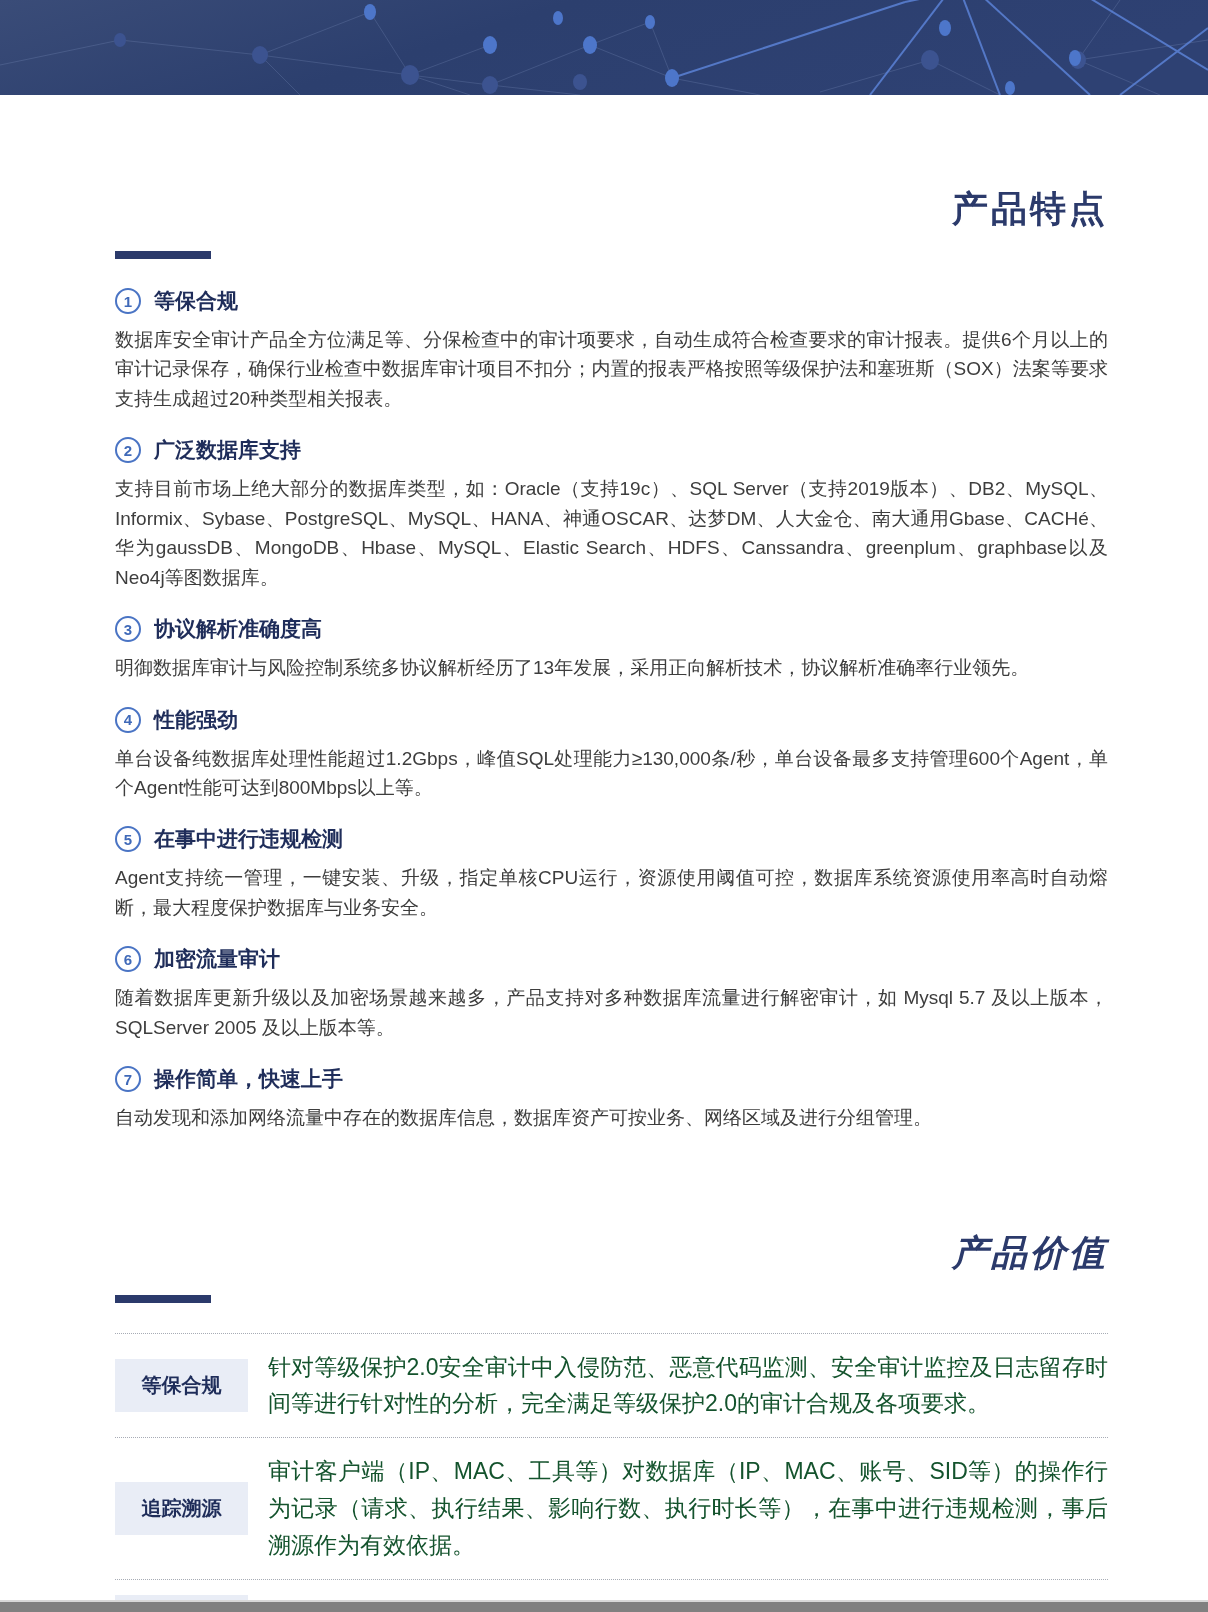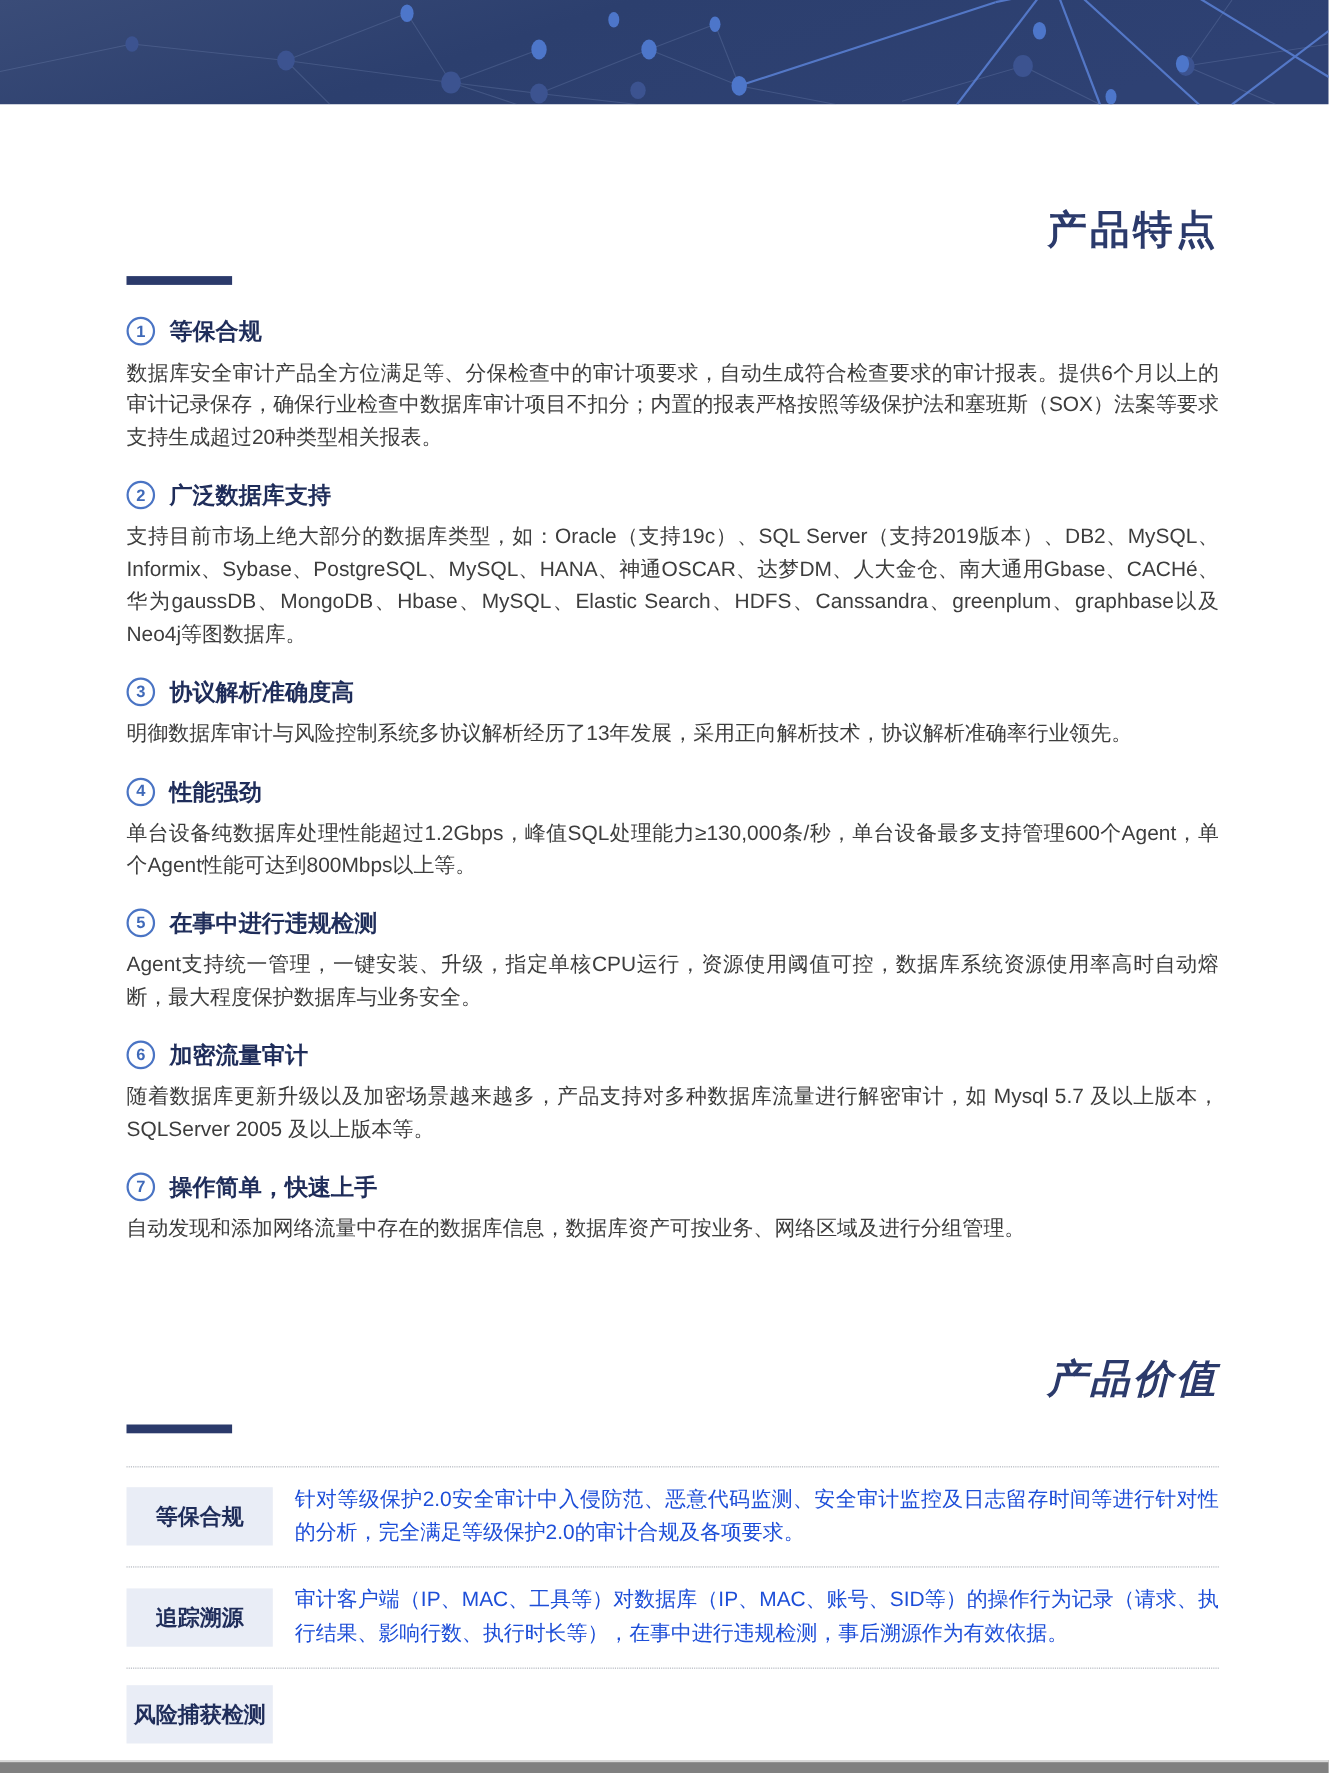--- a/index.html
+++ b/index.html
@@ -34,21 +34,21 @@
   }
 
   .values-block { margin-top:96px; }
   .values-table { margin-top:30px; }
   .dotted { border-top:1.5px dotted #a7acb5; }
   .value-row { display:flex; align-items:center; gap:20px; padding:15px 0; }
   .value-label {
     flex:0 0 133px; background:#e9edf6; color:#1f2d5a;
     font-weight:bold; font-size:20px; text-align:center; padding:13px 0;
   }
-  .value-desc { font-size:19px; line-height:1.6; color:#1d4ed8; text-align:justify; }
+  .value-desc { font-size:23px; line-height:1.6; color:#14532d; text-align:justify; }
   .bottom-strip {
     position:absolute; left:0; bottom:0; width:1208px; height:12px;
     background:#808080; border-top:2px solid #d8d8d8;
   }
 </style>
 </head>
 <body>
 
 <div class="banner">
   <svg width="1208" height="95" viewBox="0 0 1208 95">

